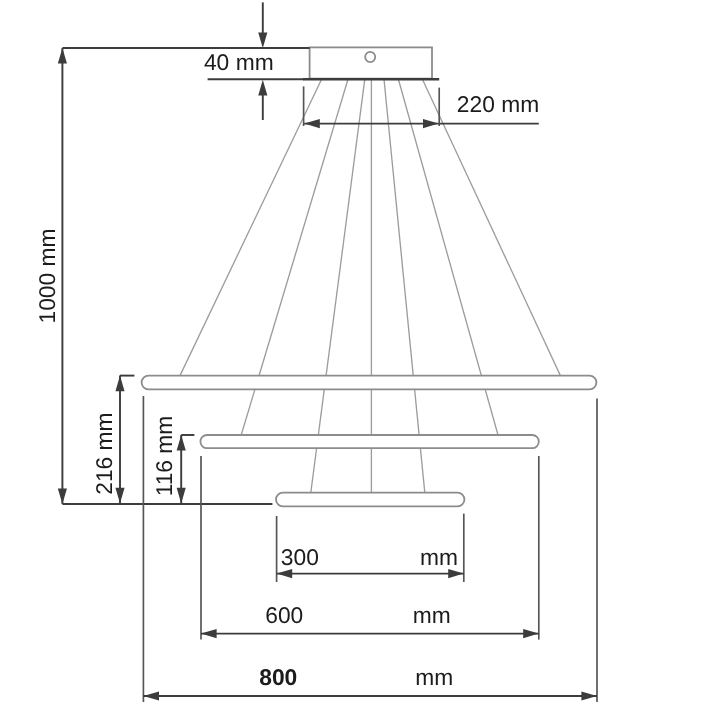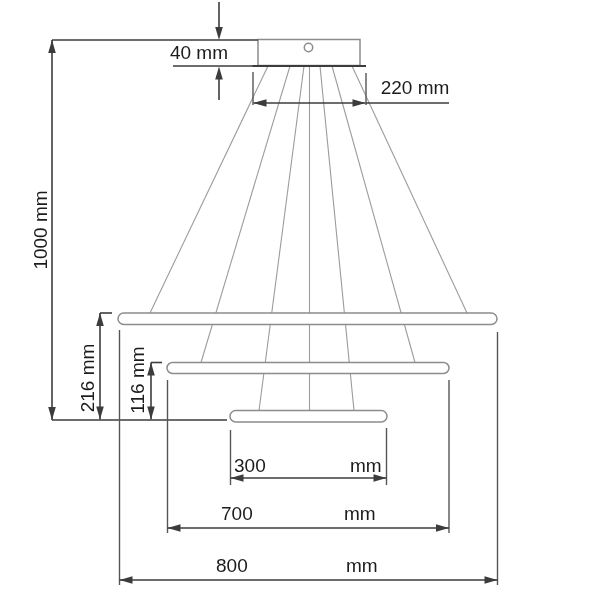--- a/index.html
+++ b/index.html
@@ -132,19 +132,19 @@
 
   <div class="lbl rot" style="left:-19px;top:219px;">1000 mm</div>
 
   <div class="lbl rot" style="left:28px;top:367px;">216 mm</div>
 
   <div class="lbl rot" style="left:78px;top:369px;">116 mm</div>
 
   <div class="lbl" style="left:234px;top:455px;">300</div>
   <div class="lbl" style="left:350px;top:455px;">mm</div>
 
-  <div class="lbl" style="left:221px;top:503px;">700</div>
+  <div class="lbl" style="left:221px;top:503px;">600</div>
   <div class="lbl" style="left:344px;top:503px;">mm</div>
 
-  <div class="lbl" style="left:216px;top:555px;">800</div>
+  <div class="lbl" style="left:216px;top:555px;font-weight:bold;">800</div>
   <div class="lbl" style="left:346px;top:555px;">mm</div>
 
 </div>
 
 </body></html>

